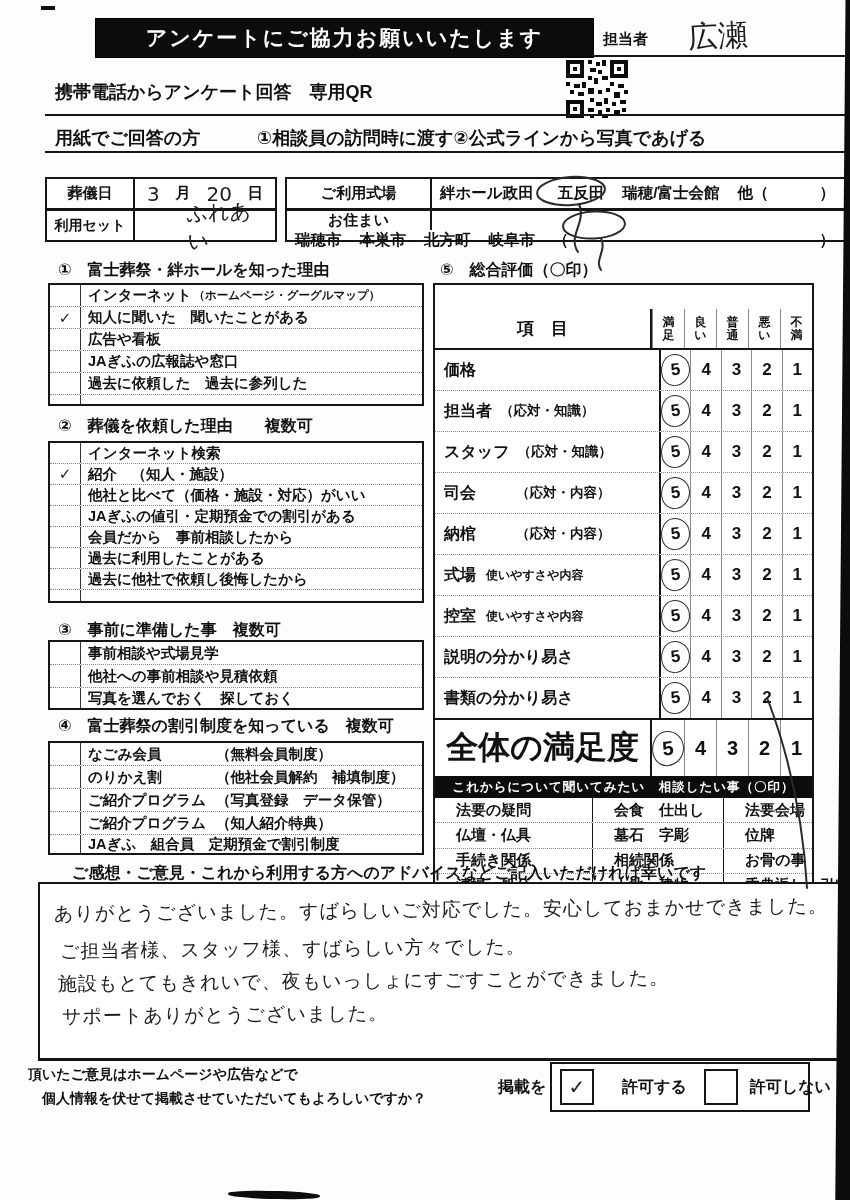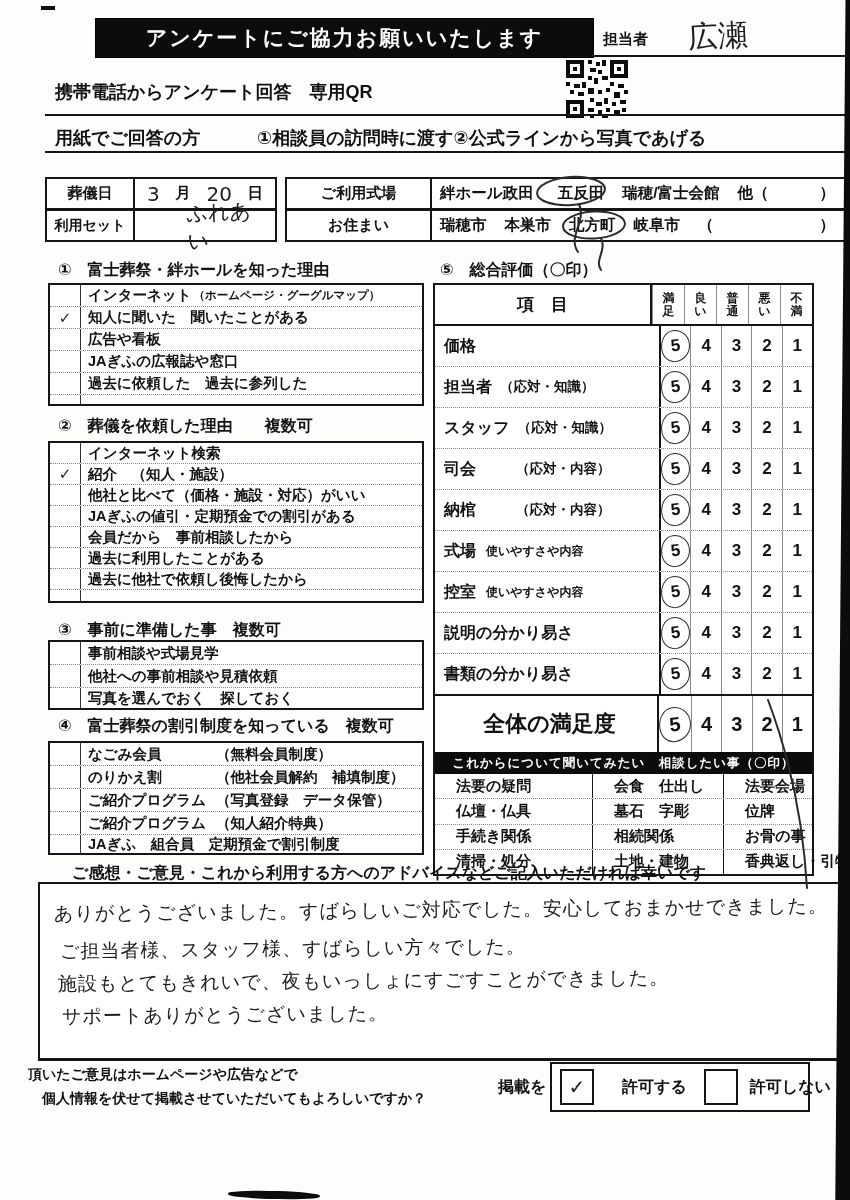--- a/index.html
+++ b/index.html
@@ -26,38 +26,38 @@
   .optbox{position:absolute;border:2px solid #151515;background:#fff;display:flex;flex-direction:column;}
   .orow{display:flex;align-items:center;border-bottom:1px dotted #8a8a8a;flex:none;}
   .orow:last-child{border-bottom:none;flex:1;}
   .ock{width:30px;align-self:stretch;border-right:1.5px solid #333;flex:none;
        display:flex;align-items:center;justify-content:center;font-size:15px;}
   .olab{padding-left:7px;font-size:14.5px;font-weight:700;white-space:nowrap;}
   .onote{font-size:11.5px;font-weight:700;margin-left:2px;}
   .oprim{display:inline-block;width:128px;}
   
   .rtable{position:absolute;left:433px;top:283px;width:377px;border:2px solid #151515;background:#fff;}
-  .rt-hdr{display:flex;height:39px;border-bottom:2px solid #151515;}
+  .rt-hdr{display:flex;height:39px;border-bottom:2px solid #151515;margin-top:24px;}
   .rt-hitem{width:215px;border-right:2px solid #151515;display:flex;align-items:center;justify-content:center;
             font-size:17px;font-weight:700;flex:none;}
   .rt-hnum{flex:1;display:flex;align-items:center;justify-content:center;font-size:12px;line-height:13px;
            font-weight:700;white-space:pre-line;text-align:center;border-left:1px solid #8a8a8a;}
   .rt-hnum:first-of-type{border-left:none;}
   .rt-row{display:flex;height:40px;border-bottom:1px dotted #8a8a8a;}
   .rt-lab{width:215px;border-right:2px solid #151515;display:flex;align-items:center;padding-left:9px;
           font-size:16px;font-weight:700;flex:none;white-space:nowrap;}
   .rt-note{font-size:13.5px;margin-left:8px;}
   .rt-note-sm{font-size:12px;margin-left:10px;}
   .rt-num{flex:1;display:flex;align-items:center;justify-content:center;font-size:17px;font-weight:700;
           border-left:1px solid #8a8a8a;}
   .rt-num:nth-child(2){border-left:none;}
   .circ{display:inline-flex;align-items:center;justify-content:center;width:27px;height:30px;
         border:1.8px solid #2a2a2a;border-radius:48% 52% 58% 44% / 56% 48% 52% 46%;transform:rotate(-7deg);}
   .rt-overall{display:flex;height:56px;border-top:2px solid #151515;}
-  .rt-overall .rt-lab{font-size:22px;justify-content:center;padding-left:7px;}
+  .rt-overall .rt-lab{font-size:32px;justify-content:center;padding-left:0;}
   .rt-overall .rt-num{font-size:20px;}
   .blackbar{height:22px;background:#0c0c0c;color:#fff;display:flex;align-items:center;justify-content:center;
             font-size:12.5px;font-weight:700;letter-spacing:1px;}
   .cgrid{display:flex;flex-direction:column;height:100px;}
   .cg-row{display:flex;flex:1;border-bottom:1px dotted #8a8a8a;}
   .cg-row:last-child{border-bottom:none;}
   .cg-cell{display:flex;align-items:center;padding-left:21px;font-size:15px;font-weight:700;
            border-left:1.5px solid #151515;white-space:nowrap;}
   .cg-cell:first-child{border-left:none;}
   .cg-c1{width:136px;flex:none;}
@@ -168,21 +168,21 @@
   <div class="ibox" style="left:285px;top:177px;width:560px;height:29px;">
     <div class="lbl" style="width:143px;">ご利用式場</div>
     <div class="val">
       <span class="opt" style="margin-right:24px;">絆ホール政田</span>
       <span class="opt">五反田</span>
       <span class="opt">瑞穂/富士会館</span>
       <span class="opt">他（</span>
       <span class="closep">）</span>
     </div>
   </div>
-  <div class="ibox" style="left:285px;top:209px;width:560px;height:29px;">
+  <div class="ibox" style="left:285px;top:209px;width:560px;height:29px;flex-direction:column;">
     <div class="lbl" style="width:143px;">お住まい</div>
     <div class="val">
       <span class="opt">瑞穂市</span>
       <span class="opt">本巣市</span>
       <span class="opt">北方町</span>
       <span class="opt">岐阜市</span>
       <span class="opt">（</span>
       <span class="closep">）</span>
     </div>
   </div>

